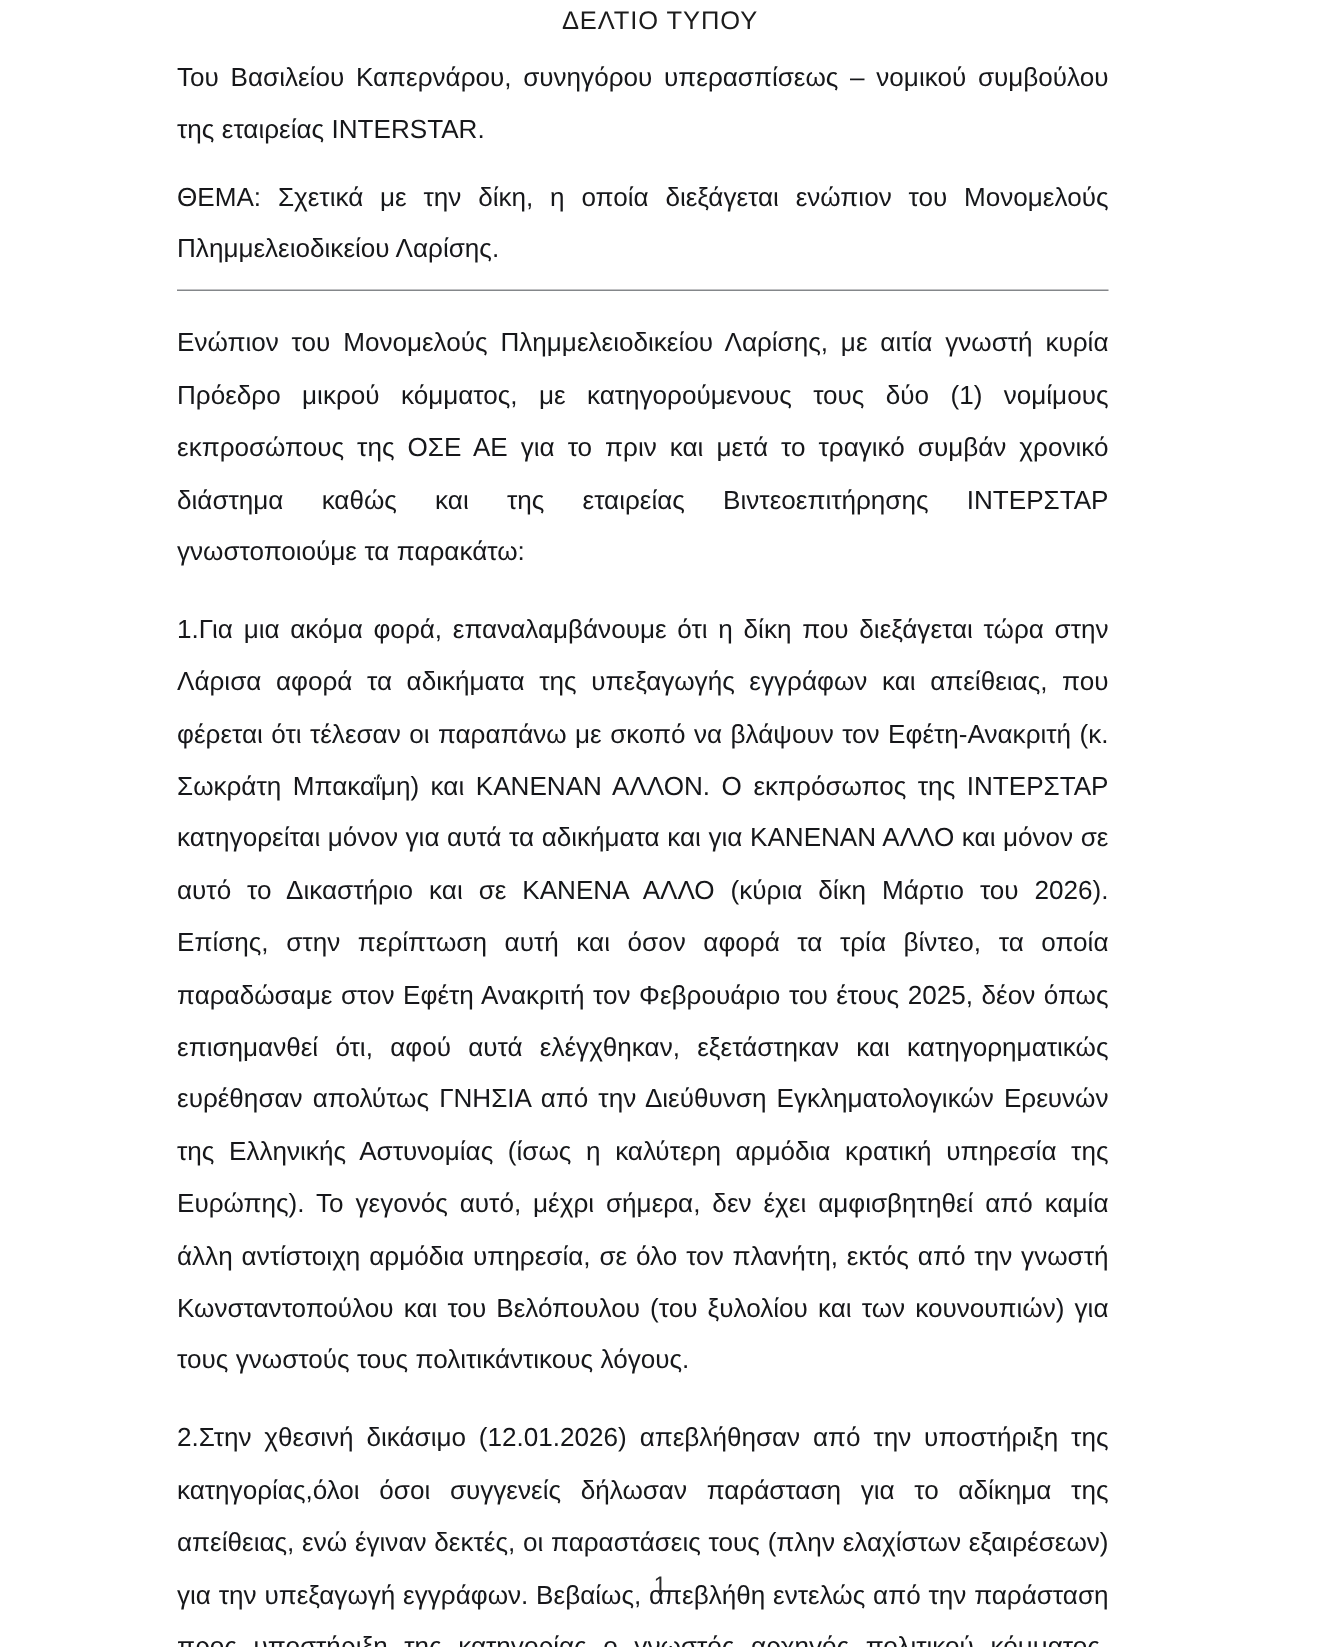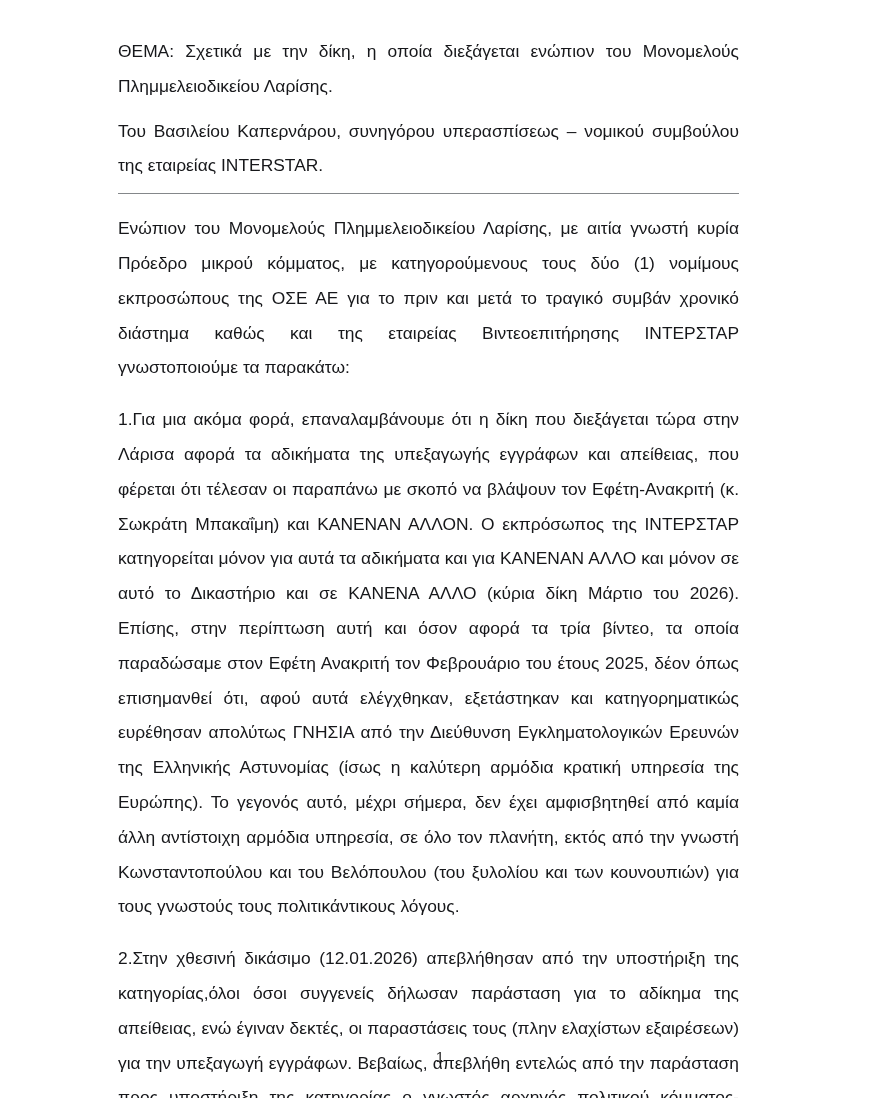--- a/index.html
+++ b/index.html
@@ -71,26 +71,27 @@
     font-size: 15px;
     color: #2a2a2a;
     line-height: 20px;
   }
 </style>
 </head>
 <body>
 
 <div class="page">
 
+  <div class="doc-title">ΔΕΛΤΙΟ ΤΥΠΟΥ</div>
 
   <div class="body-col">
 
+    <p class="para tight">Του Βασιλείου Καπερνάρου, συνηγόρου υπερασπίσεως – νομικού συμβούλου της εταιρείας INTERSTAR.</p>
+
     <p class="para tight">ΘΕΜΑ: Σχετικά με την δίκη, η οποία διεξάγεται ενώπιον του Μονομελούς Πλημμελειοδικείου Λαρίσης.</p>
-
-    <p class="para tight">Του Βασιλείου Καπερνάρου, συνηγόρου υπερασπίσεως – νομικού συμβούλου της εταιρείας INTERSTAR.</p>
 
     <hr class="rule">
 
     <p class="para">Ενώπιον του Μονομελούς Πλημμελειοδικείου Λαρίσης, με αιτία γνωστή κυρία Πρόεδρο μικρού κόμματος,  με κατηγορούμενους τους δύο  (1) νομίμους εκπροσώπους της ΟΣΕ ΑΕ για το πριν και μετά το τραγικό συμβάν χρονικό διάστημα καθώς και της εταιρείας Βιντεοεπιτήρησης ΙΝΤΕΡΣΤΑΡ γνωστοποιούμε τα παρακάτω:</p>
 
     <p class="para">1.Για μια ακόμα φορά, επαναλαμβάνουμε ότι η δίκη που διεξάγεται τώρα στην Λάρισα αφορά τα αδικήματα της υπεξαγωγής εγγράφων και απείθειας, που φέρεται ότι τέλεσαν οι  παραπάνω με σκοπό να βλάψουν τον Εφέτη-Ανακριτή (κ. Σωκράτη Μπακαΐμη) και ΚΑΝΕΝΑΝ ΑΛΛΟΝ. Ο εκπρόσωπος της ΙΝΤΕΡΣΤΑΡ κατηγορείται μόνον για αυτά τα αδικήματα και για ΚΑΝΕΝΑΝ ΑΛΛΟ και μόνον σε αυτό το Δικαστήριο και σε ΚΑΝΕΝΑ ΑΛΛΟ (κύρια δίκη Μάρτιο του 2026). Επίσης, στην περίπτωση αυτή και όσον αφορά τα τρία βίντεο, τα οποία παραδώσαμε στον Εφέτη Ανακριτή τον Φεβρουάριο του έτους 2025, δέον όπως επισημανθεί ότι, αφού αυτά ελέγχθηκαν, εξετάστηκαν και κατηγορηματικώς ευρέθησαν απολύτως ΓΝΗΣΙΑ από την Διεύθυνση Εγκληματολογικών Ερευνών της Ελληνικής Αστυνομίας (ίσως η καλύτερη αρμόδια κρατική υπηρεσία της Ευρώπης). Το γεγονός αυτό, μέχρι σήμερα, δεν έχει αμφισβητηθεί από καμία άλλη αντίστοιχη αρμόδια υπηρεσία, σε όλο τον πλανήτη, εκτός από την γνωστή Κωνσταντοπούλου και του Βελόπουλου (του ξυλολίου και των κουνουπιών) για τους γνωστούς τους πολιτικάντικους λόγους.</p>
 
     <p class="para">2.Στην χθεσινή δικάσιμο (12.01.2026) απεβλήθησαν από την υποστήριξη της κατηγορίας,όλοι όσοι συγγενείς δήλωσαν παράσταση για το αδίκημα της απείθειας, ενώ έγιναν δεκτές, οι παραστάσεις τους (πλην ελαχίστων εξαιρέσεων) για την υπεξαγωγή εγγράφων. Βεβαίως, απεβλήθη εντελώς από την παράσταση προς υποστήριξη της κατηγορίας ο γνωστός αρχηγός πολιτικού κόμματος-επιχειρηματίας.</p>
 
   </div>

